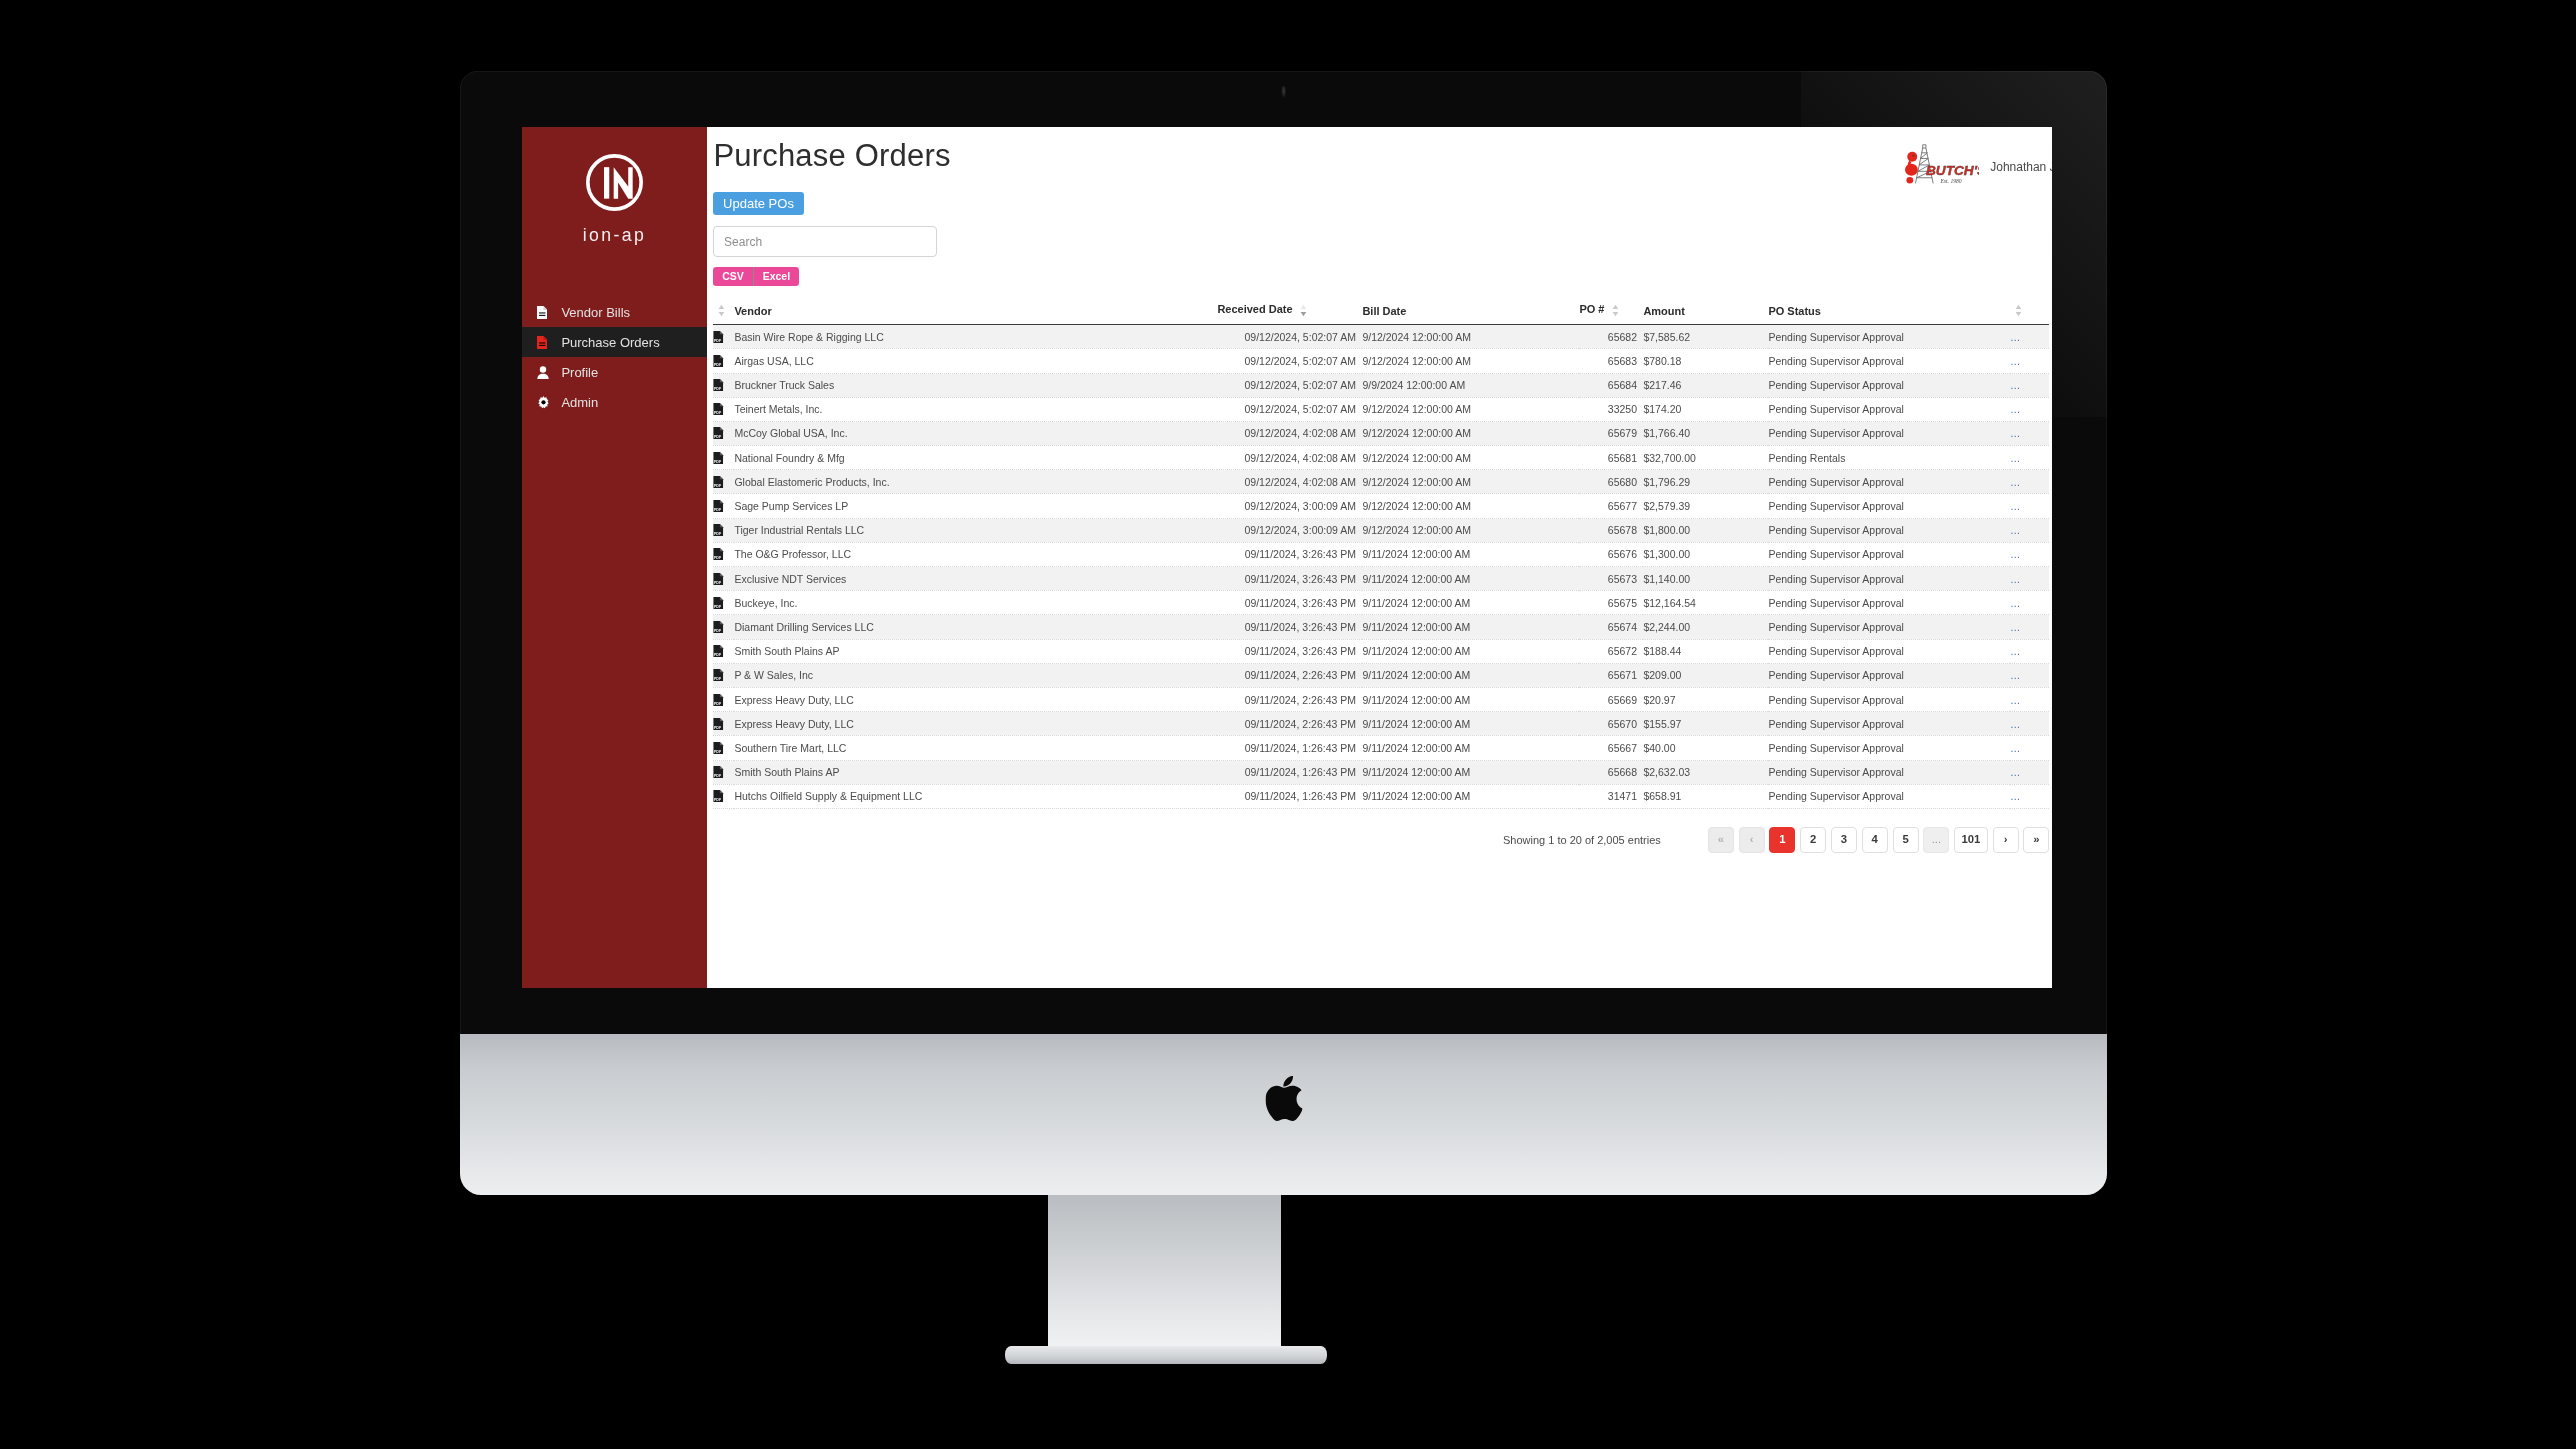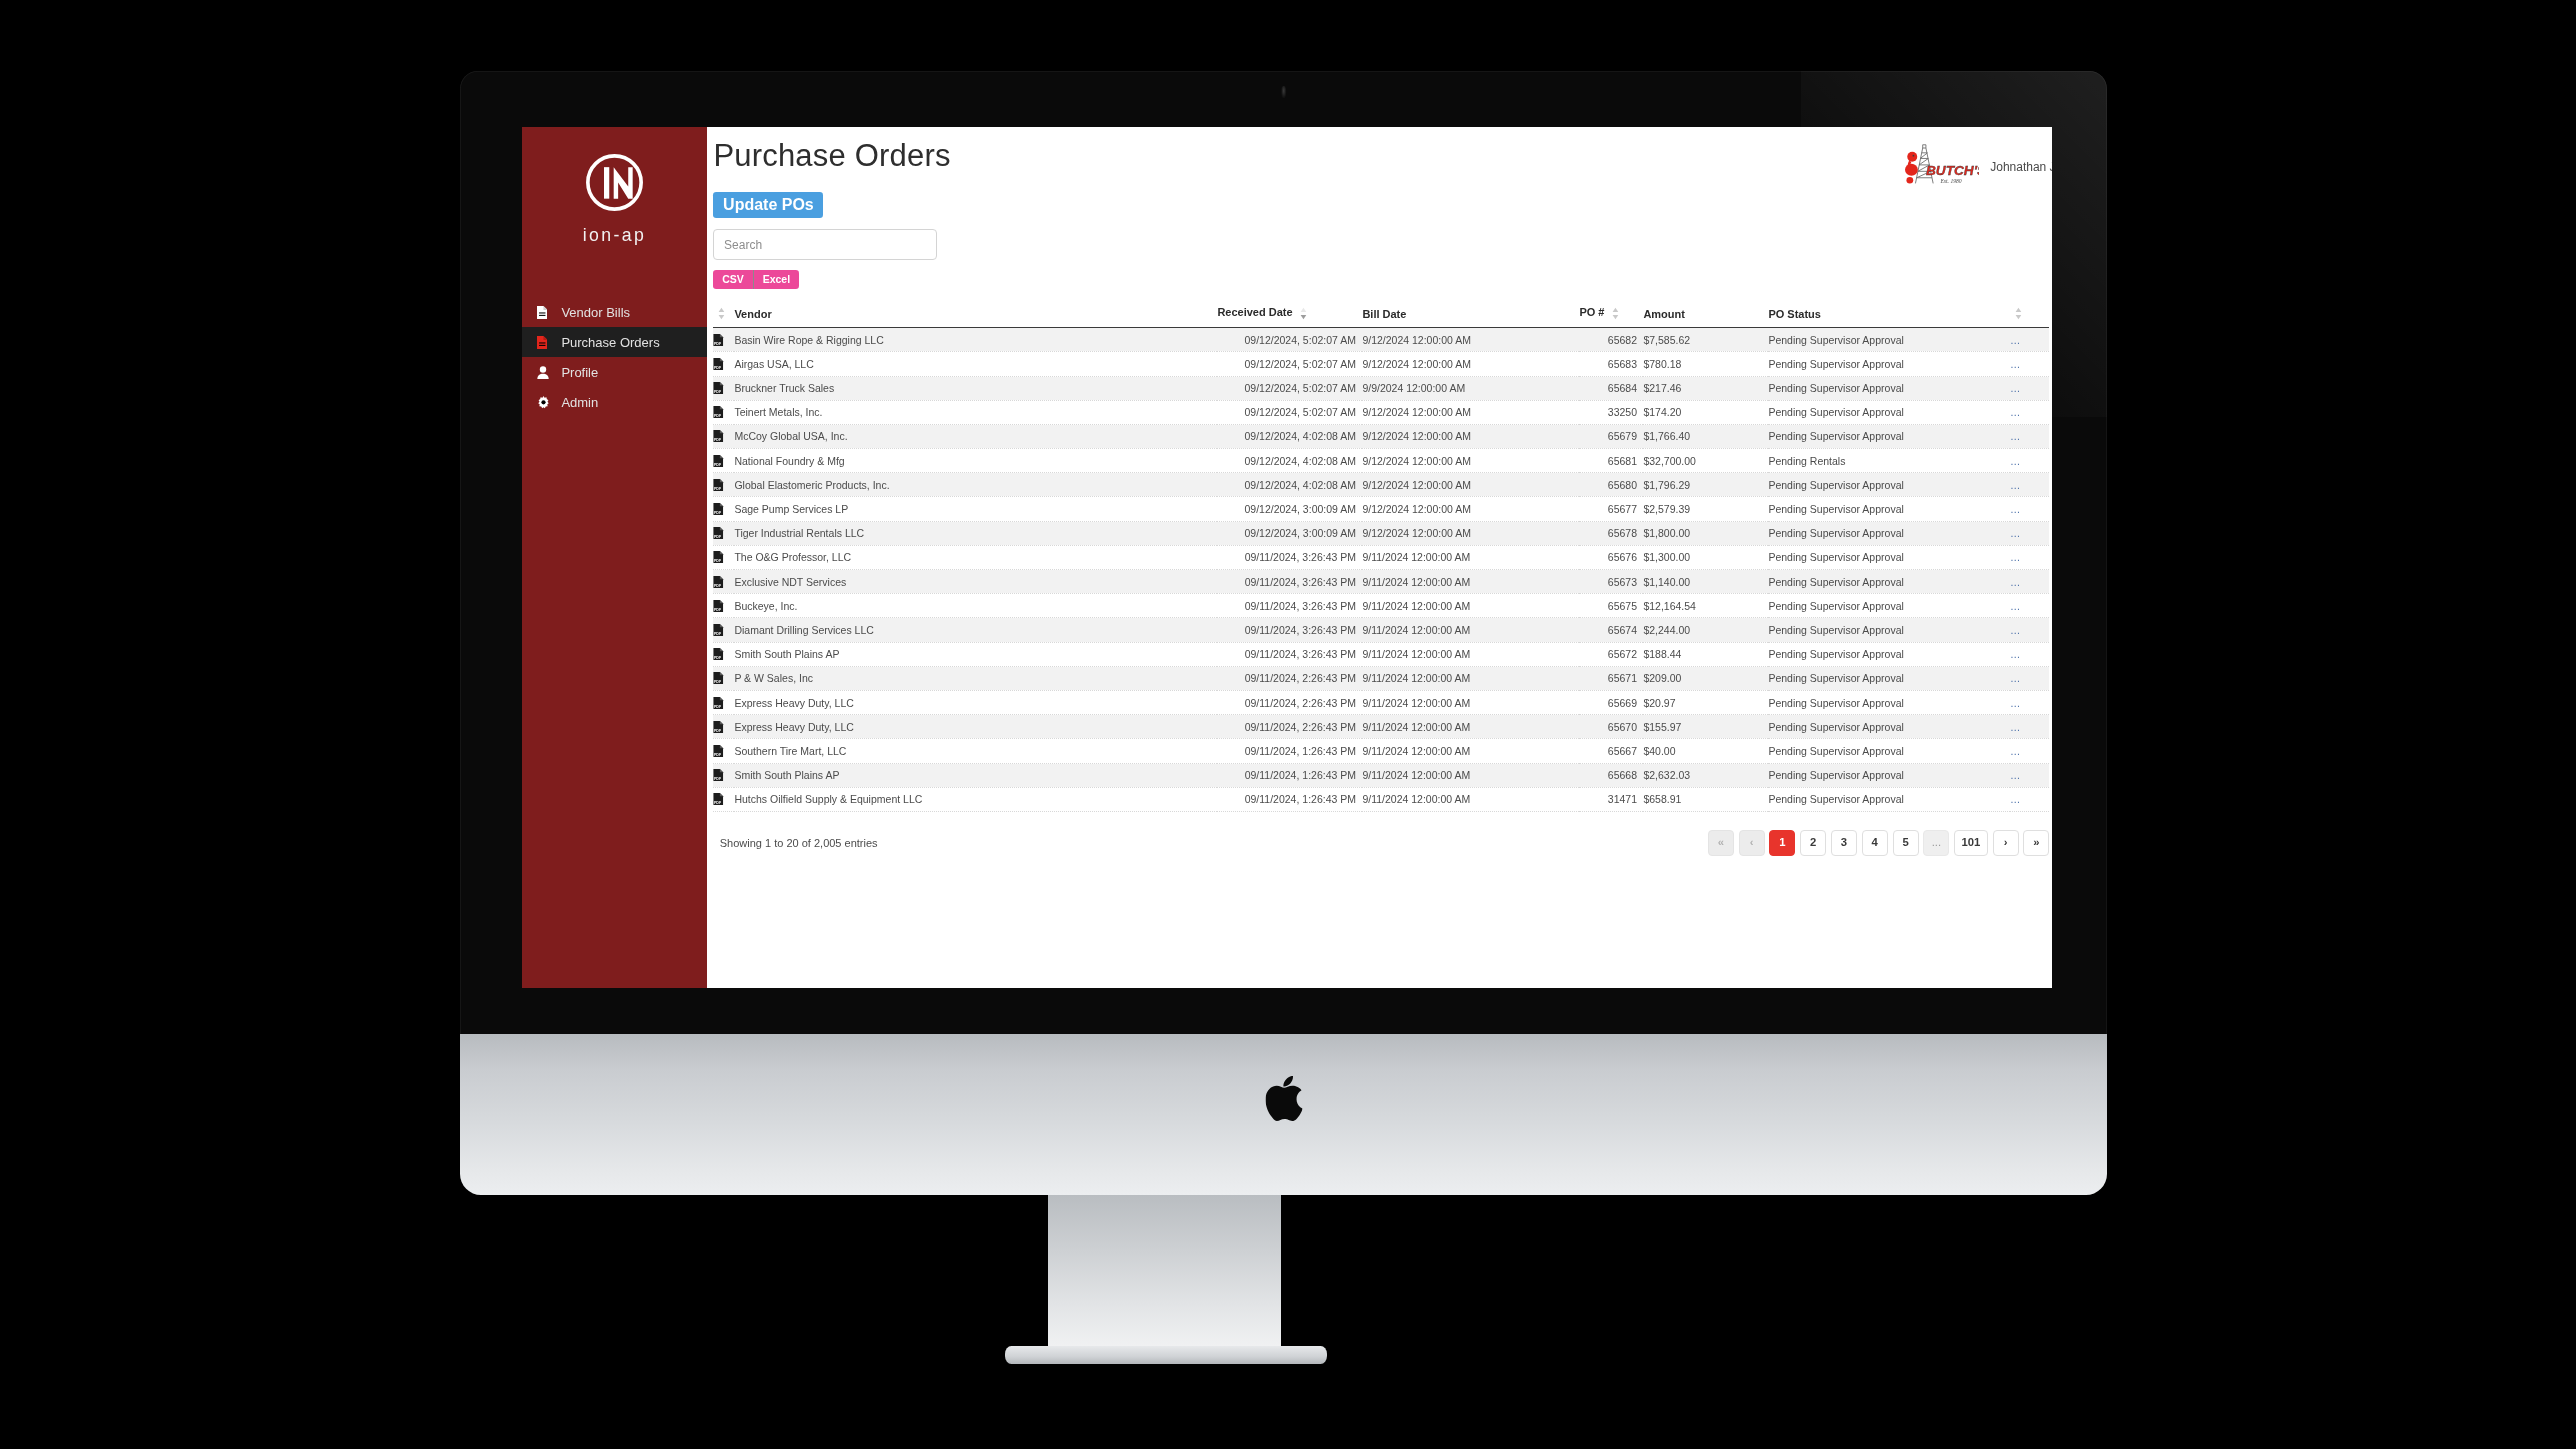--- a/index.html
+++ b/index.html
@@ -119,21 +119,21 @@
   }
   .butchs-logo { width: 74px; height: 47px; display:block; }
   .user-name { font-size: 12px; color: #4a4a4a; }
 
   .toolbar { padding: 4.8px 6.4px 0 6.4px; }
   .btn-update {
     display:inline-block;
     background: #4a9fe0;
     color: #ffffff;
     border: none; border-radius: 3.2px;
-    font-size: 16px; font-weight: bold;
+    font-size: 13px; font-weight: normal;
     padding: 4.8px 9.7px 5.6px;
     cursor: pointer;
     line-height: 1;
   }
   .search-input {
     display:block;
     margin-top: 11.3px;
     width: 224px; height: 31px;
     border: 0.8px solid #d4d4d4; border-radius: 4px;
     padding: 0 9.7px;
@@ -182,23 +182,24 @@
     text-overflow: ellipsis;
   }
   table.po tbody tr:nth-child(odd) { background: #f2f2f2; }
   table.po tbody tr:nth-child(even) { background: #ffffff; }
   td.pdf { width: 21px; padding-left: 1.6px; padding-right: 0; }
   td.pdf svg { display:block; }
   td.detail a { color: #4a6fa8; text-decoration:none; font-size:10.5px; letter-spacing: 0.4px; }
 
   
   .tfoot {
-    display:flex; align-items:center; justify-content:space-between;
+    display:flex; align-items:center; justify-content:flex-end;
     padding: 17.7px 0 0 6.4px;
     width: 1336px;
+    gap: 47px;
   }
   .showing { font-size: 11px; color: #4b4b4b; }
   .pager { display:flex; gap: 4.8px; }
   .page-btn {
     min-width: 26px; height: 26px;
     display:flex; align-items:center; justify-content:center;
     border: 0.8px solid #dfdfdf; border-radius: 4px;
     background: #ffffff;
     font-size: 11.3px; color: #3a3a3a;
     cursor: pointer; padding: 0 6.4px;

